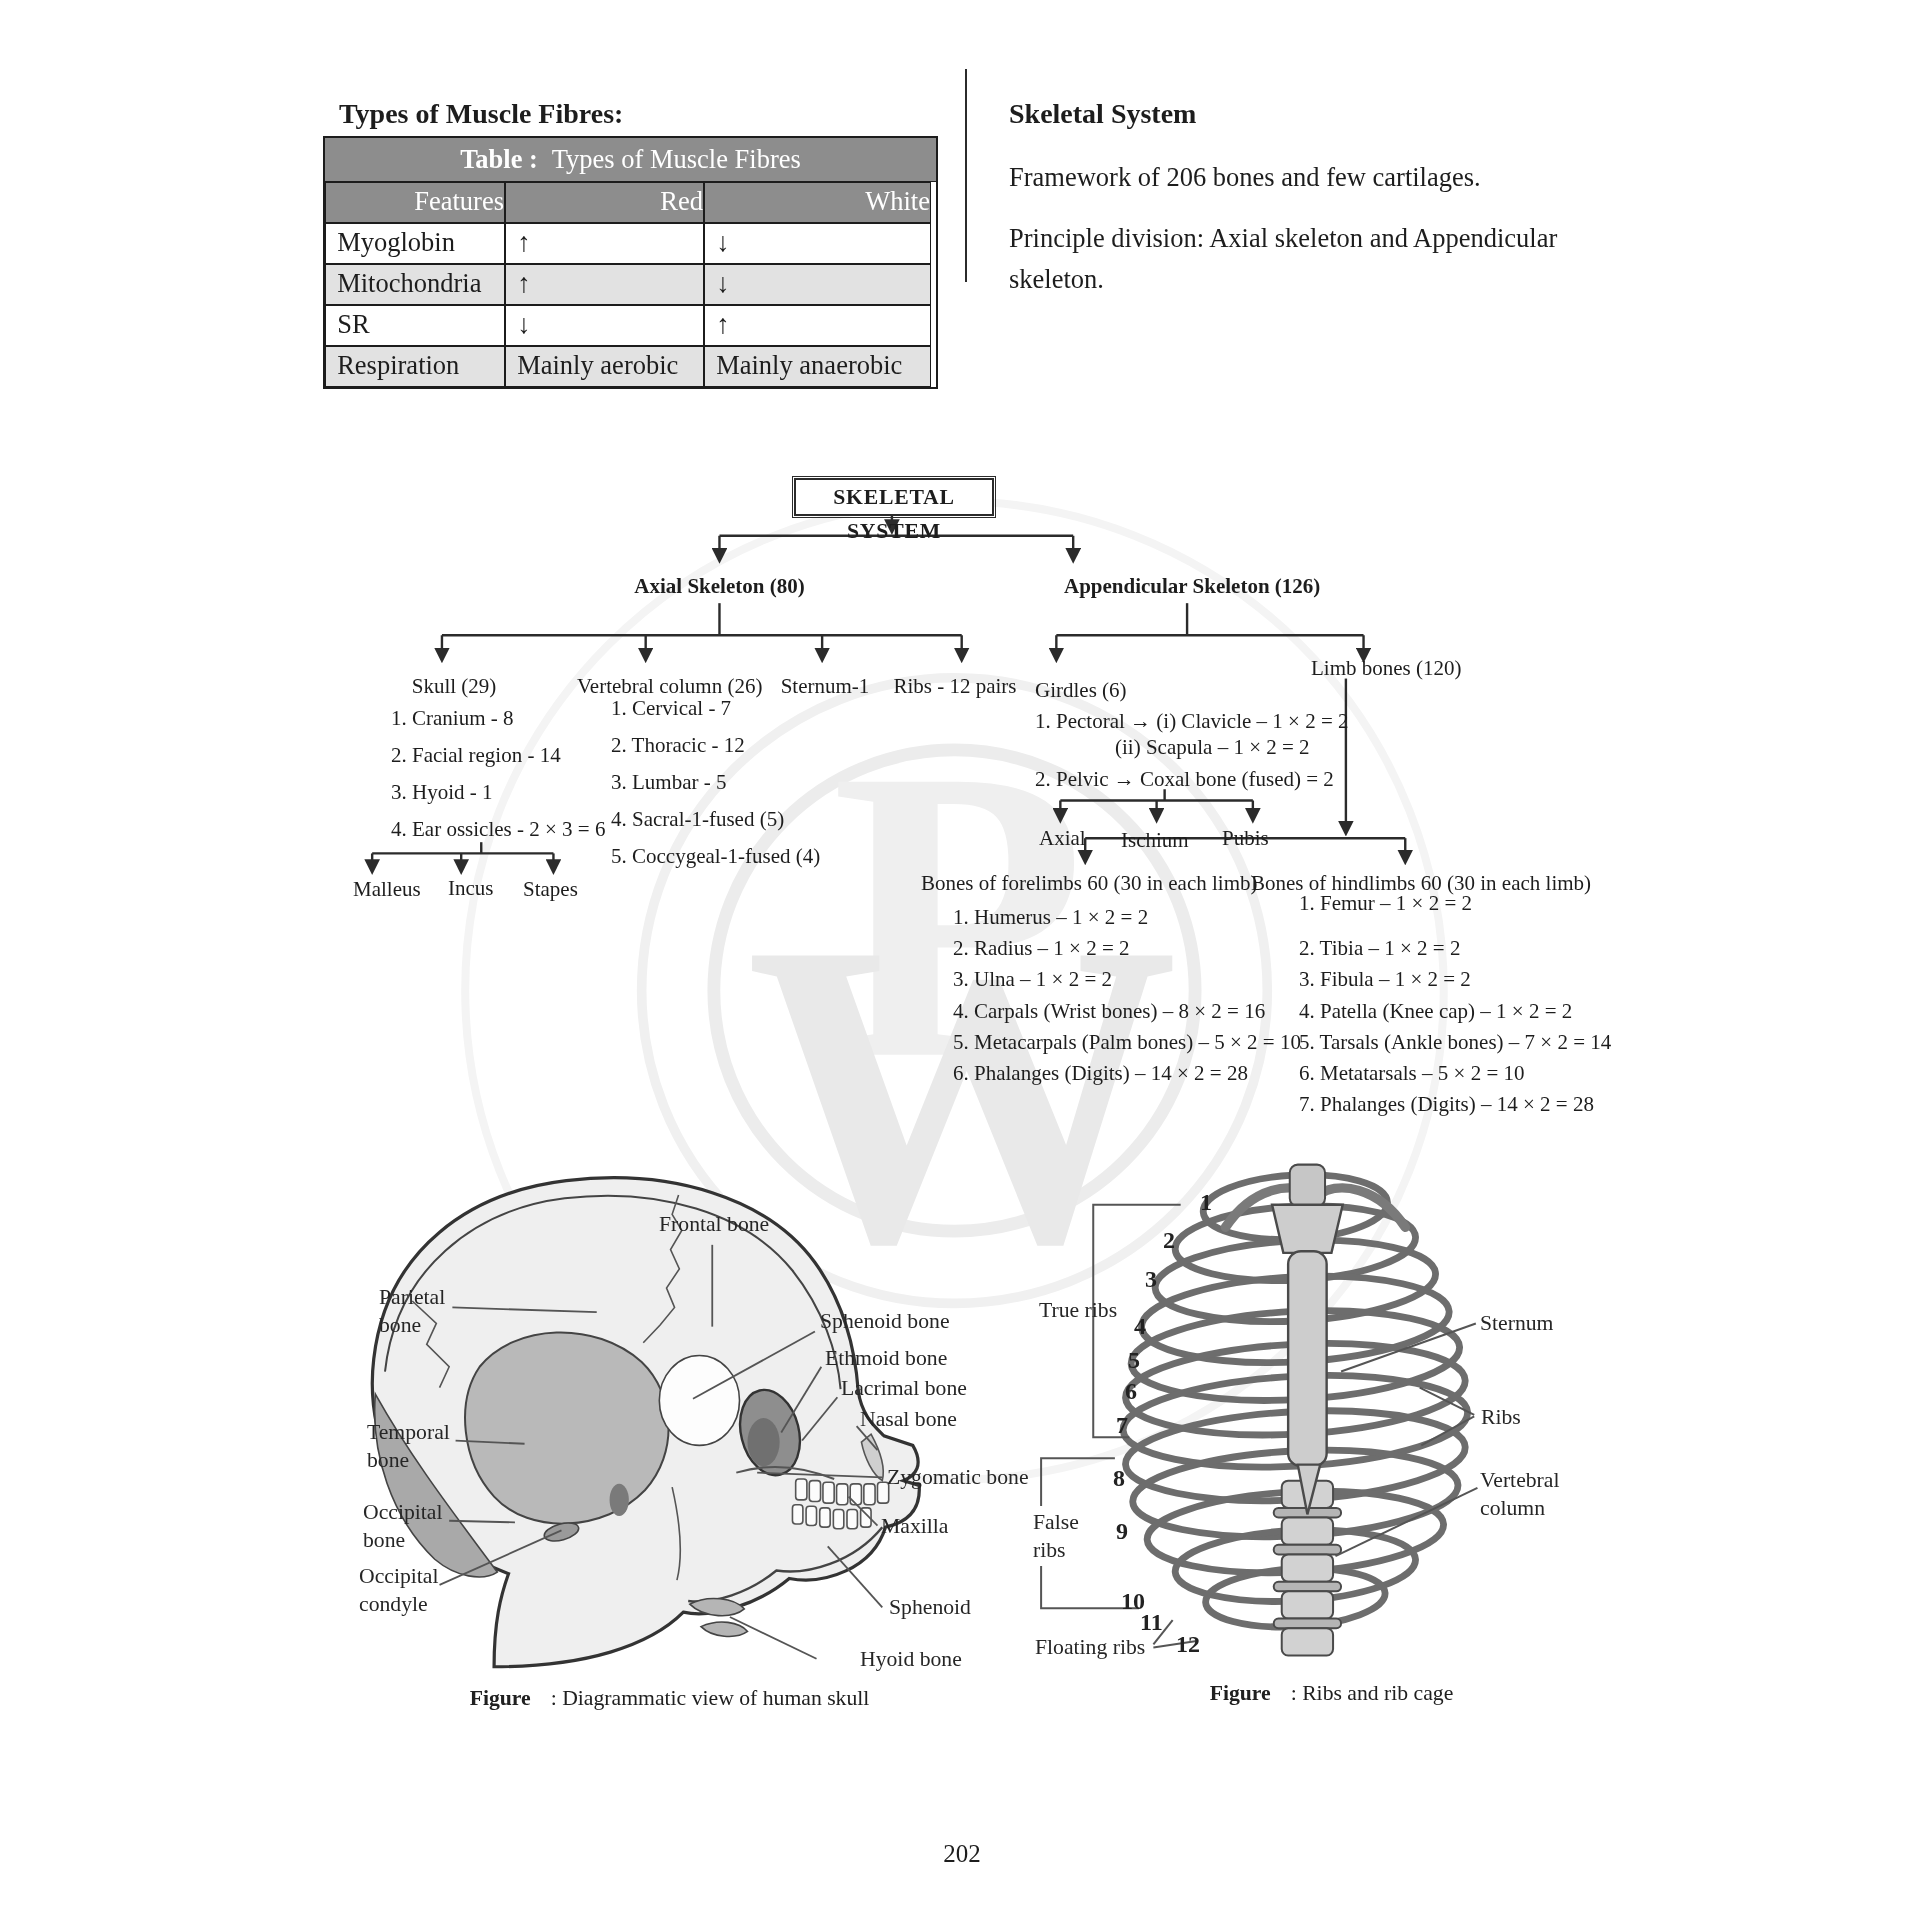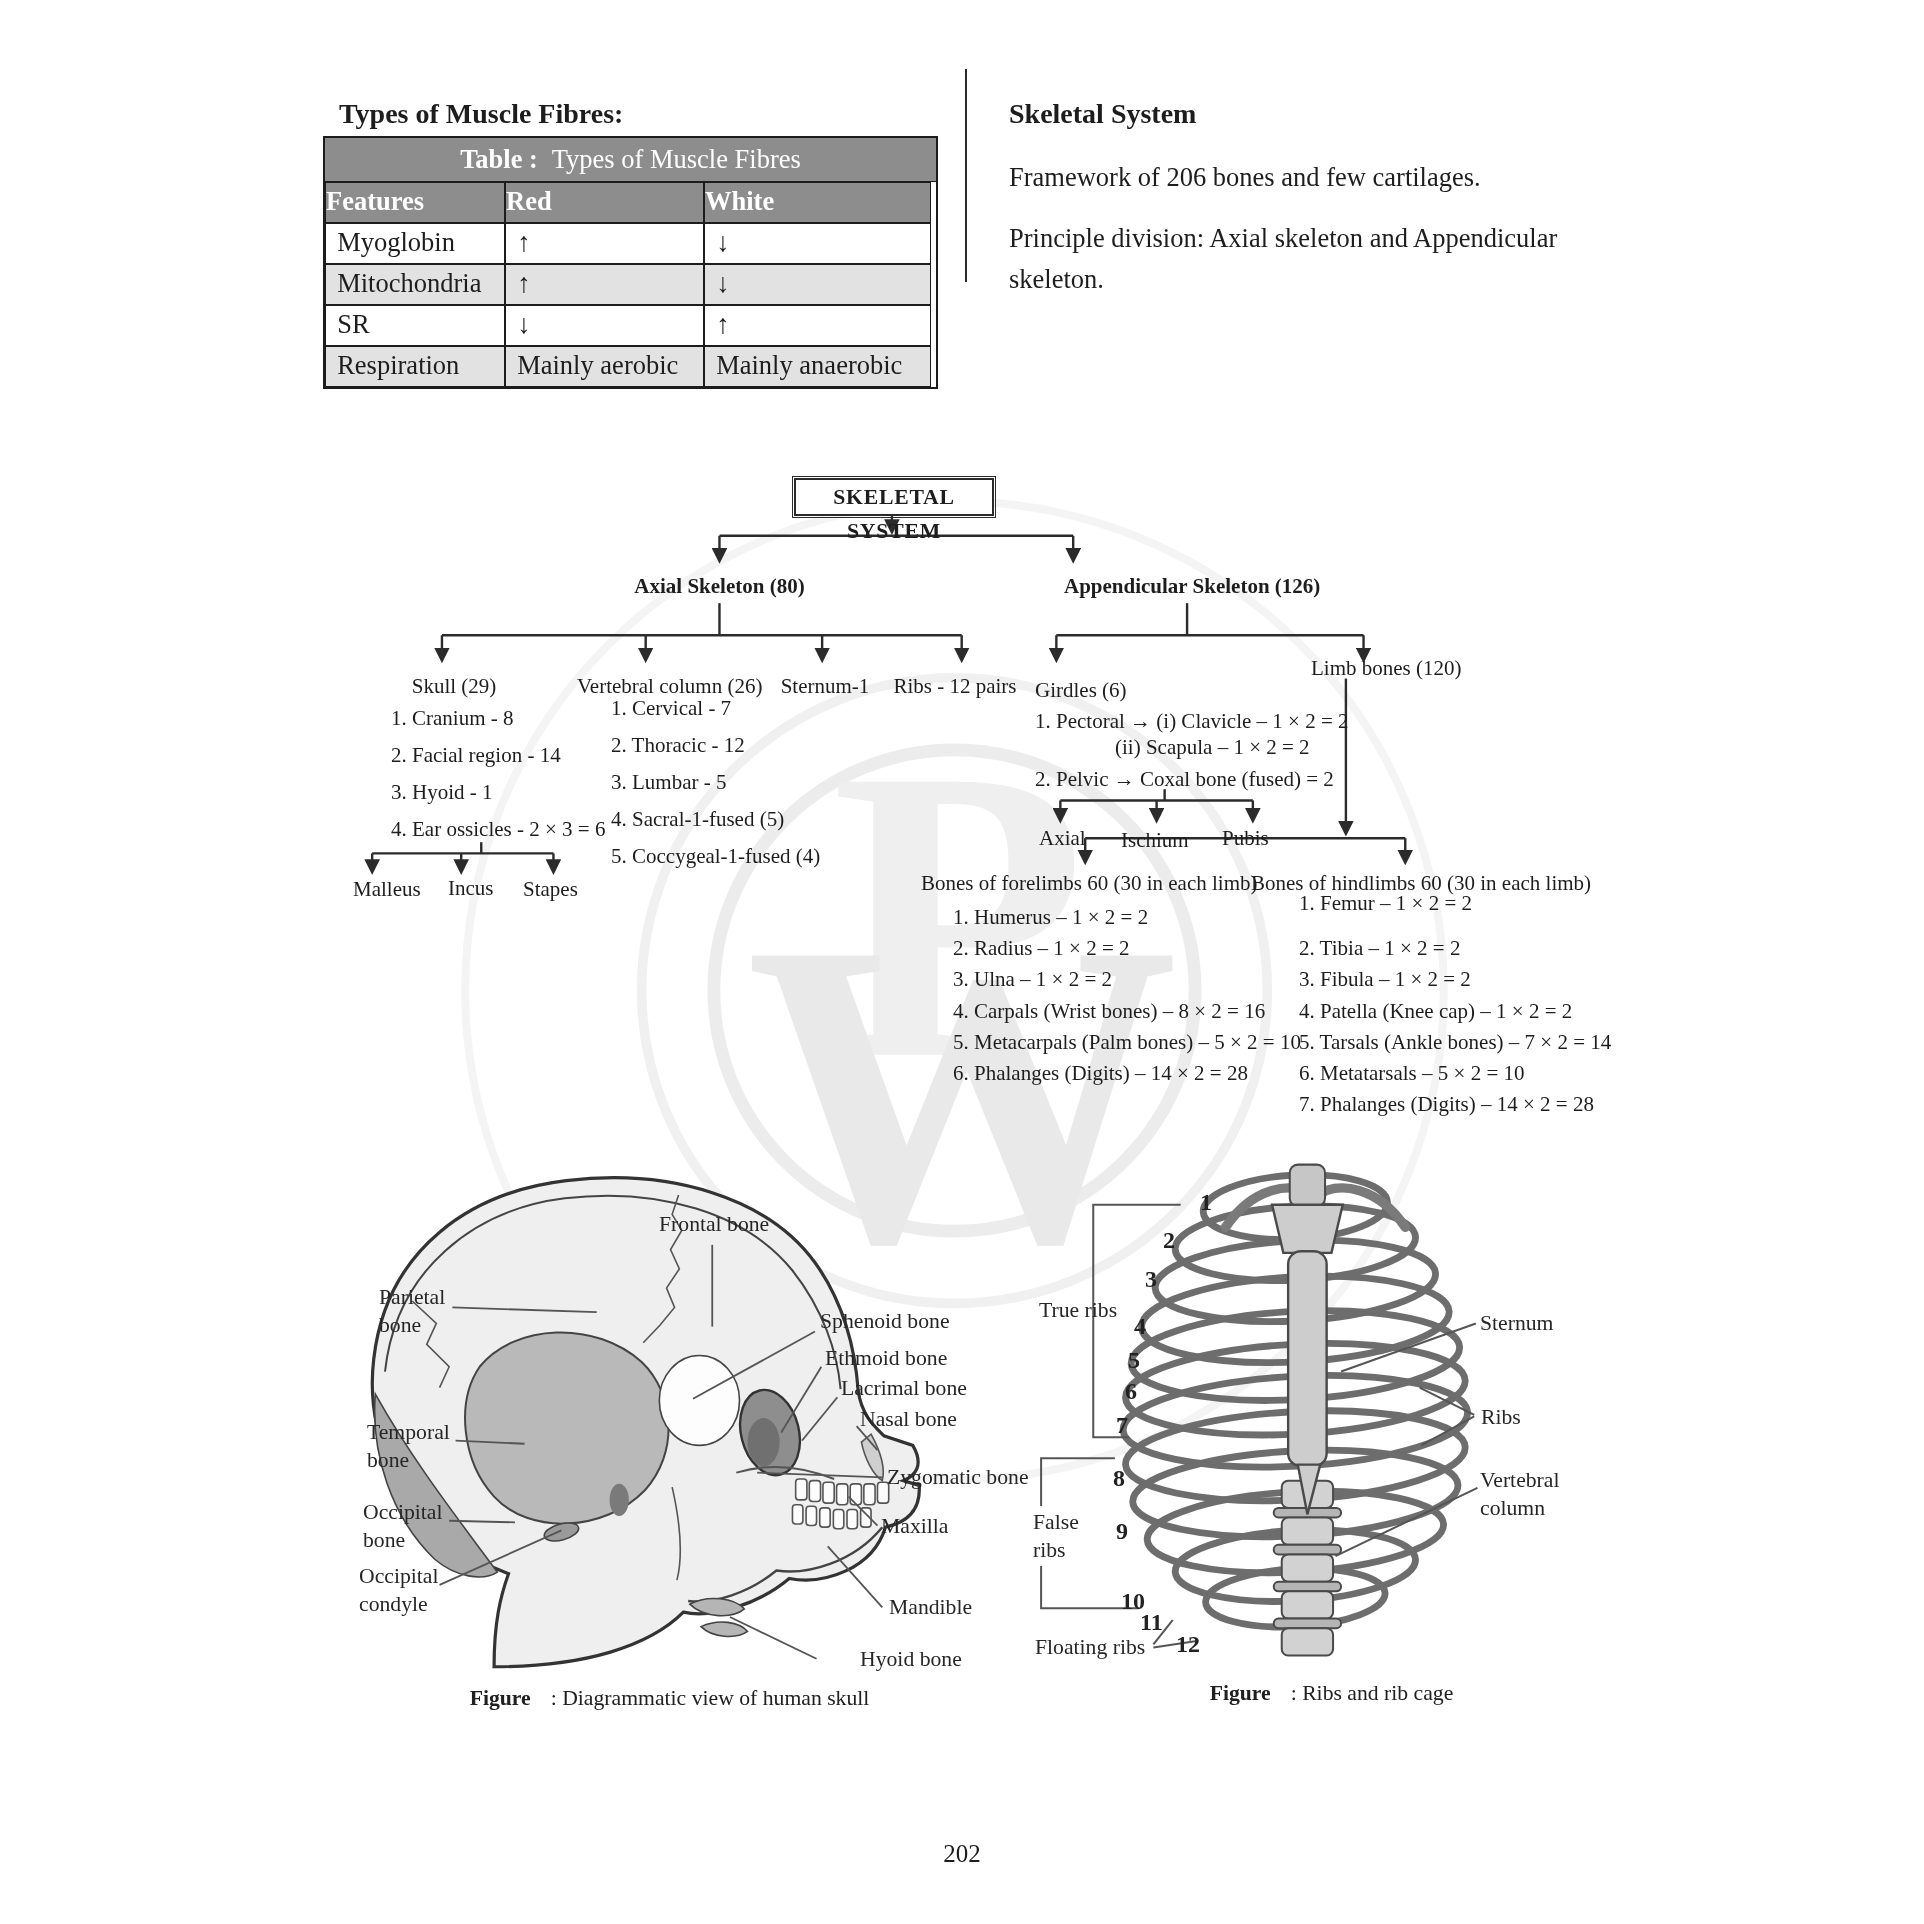--- a/index.html
+++ b/index.html
@@ -11,21 +11,21 @@
   .nw{white-space:nowrap;}
   .b{font-weight:bold;}
   .ctr{text-align:center;}
   .h1{font-size:28px;font-weight:bold;}
   .body-text{font-size:26.5px;line-height:1.55;}
   
   .mtable{position:absolute;left:323px;top:136px;width:611px;border:2.4px solid #1c1c1c;font-size:26.5px;}
   .t-title{background:#8d8d8d;color:#ffffff;text-align:center;padding:5.6px 0 6.4px 0;border-bottom:1.6px solid #1c1c1c;}
   .t-grid{display:grid;grid-template-columns:180px 199px 227px;}
   .t-cell{border:0.8px solid #1c1c1c;padding:3.2px 0 4.8px 11.2px;}
-  .t-head{background:#8d8d8d;color:#ffffff;font-weight:bold;text-align:left;padding-left:0;}
+  .t-head{background:#8d8d8d;color:#ffffff;font-weight:normal;text-align:right;padding-left:0;}
   .t-alt{background:#e2e2e2;}
   .arrowglyph{font-size:27px;}
   
   .fc{font-size:21px;white-space:nowrap;}
   .fcb{font-size:21px;font-weight:bold;white-space:nowrap;}
   .root-box{border:2.4px solid #2b2b2b;outline:0.8px solid #2b2b2b;outline-offset:1.6px;background:#fff;
     font-size:21.7px;font-weight:bold;text-align:center;line-height:34px;letter-spacing:0.8px;}
   .fig{font-size:21.7px;color:#262626;}
   .figwrap{font-size:21.7px;color:#262626;line-height:1.3;}
   .ribnum{font-size:24px;font-weight:bold;color:#222;}
@@ -239,21 +239,21 @@
   <div class="abs figwrap" style="left:379px;top:1283px;width:95px;">Parietal bone</div>
   <div class="abs fig nw" style="left:820px;top:1309px;">Sphenoid bone</div>
   <div class="abs fig nw" style="left:825px;top:1346px;">Ethmoid bone</div>
   <div class="abs fig nw" style="left:841px;top:1376px;">Lacrimal bone</div>
   <div class="abs fig nw" style="left:860px;top:1407px;">Nasal bone</div>
   <div class="abs figwrap" style="left:367px;top:1418px;width:100px;">Temporal bone</div>
   <div class="abs fig nw" style="left:887px;top:1465px;">Zygomatic bone</div>
   <div class="abs figwrap" style="left:363px;top:1498px;width:96px;">Occipital bone</div>
   <div class="abs fig nw" style="left:881px;top:1514px;">Maxilla</div>
   <div class="abs figwrap" style="left:359px;top:1562px;width:104px;">Occipital condyle</div>
-  <div class="abs fig nw" style="left:889px;top:1595px;">Mandible</div>
+  <div class="abs fig nw" style="left:889px;top:1595px;">Sphenoid</div>
   <div class="abs fig nw" style="left:860px;top:1647px;">Hyoid bone</div>
 
   <div class="abs caption ctr" style="left:457px;top:1686px;width:425px;">
     <span class="cb">Figure</span><span class="cr">: Diagrammatic view of human skull</span>
   </div>
 
   <svg width="1925" height="1925" aria-hidden="true" viewBox="0 0 2400 2400">
 
     <g fill="none" stroke="#6d6d6d" stroke-width="8.5">
       <ellipse cx="1615" cy="1505" rx="115" ry="40" transform="rotate(-3 1615 1505)"></ellipse>

